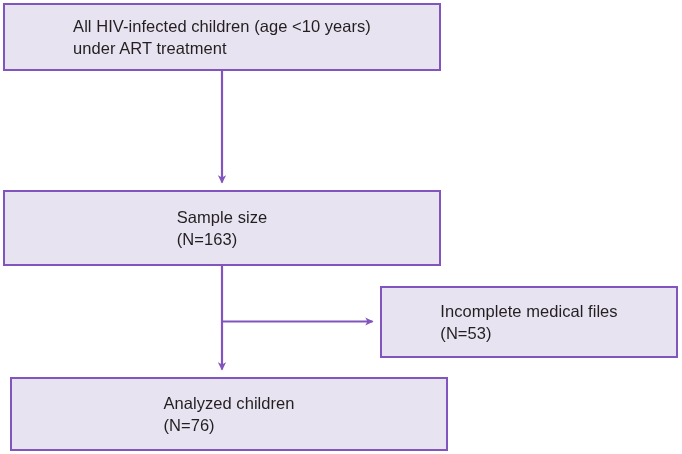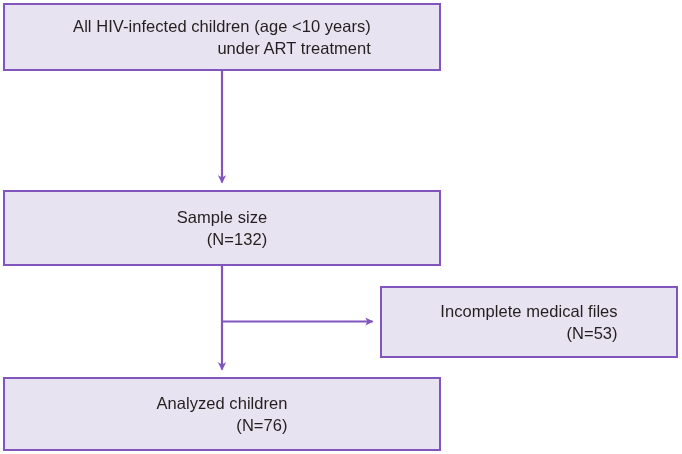--- a/index.html
+++ b/index.html
@@ -24,34 +24,34 @@
   }
 
   .node {
     position: absolute;
     box-sizing: border-box;
     background: #e8e3f1;
     border: 2px solid #8254bd;
     display: flex;
     align-items: center;
     justify-content: center;
-    text-align: right;
+    text-align: left;
     color: #231f20;
     font-size: 16.5px;
     line-height: 1.35;
     letter-spacing: 0.05px;
     white-space: pre-line;
     padding: 2px 6px;
   }
 
   
   #node-source      { left: 3px;   top: 3px;   width: 438px; height: 68px; }
   #node-sample      { left: 3px;   top: 190px; width: 438px; height: 76px; }
   #node-excluded    { left: 380px; top: 286px; width: 298px; height: 72px; }
-  #node-analyzed    { left: 3px;   top: 377px; width: 438px; height: 74px; }
+  #node-analyzed    { left: 10px;   top: 377px; width: 438px; height: 74px; }
 
   .edges {
     position: absolute;
     left: 0;
     top: 0;
     width: 682px;
     height: 454px;
     pointer-events: none;
   }
 </style>
@@ -77,21 +77,21 @@
 
     <g>
       <line x1="222" y1="321.5" x2="372.5" y2="321.5" stroke="#8254bd" stroke-width="2.2" marker-end="url(#arrowhead)"></line>
     </g>
   </svg>
 
   <div class="node" id="node-source">All HIV-infected children (age &lt;10 years)
 under ART treatment</div>
 
   <div class="node" id="node-sample">Sample size
-(N=132)</div>
+(N=163)</div>
 
   <div class="node" id="node-excluded">Incomplete medical files
 (N=53)</div>
 
   <div class="node" id="node-analyzed">Analyzed children
 (N=76)</div>
 
 </div>
 
 </body></html>

